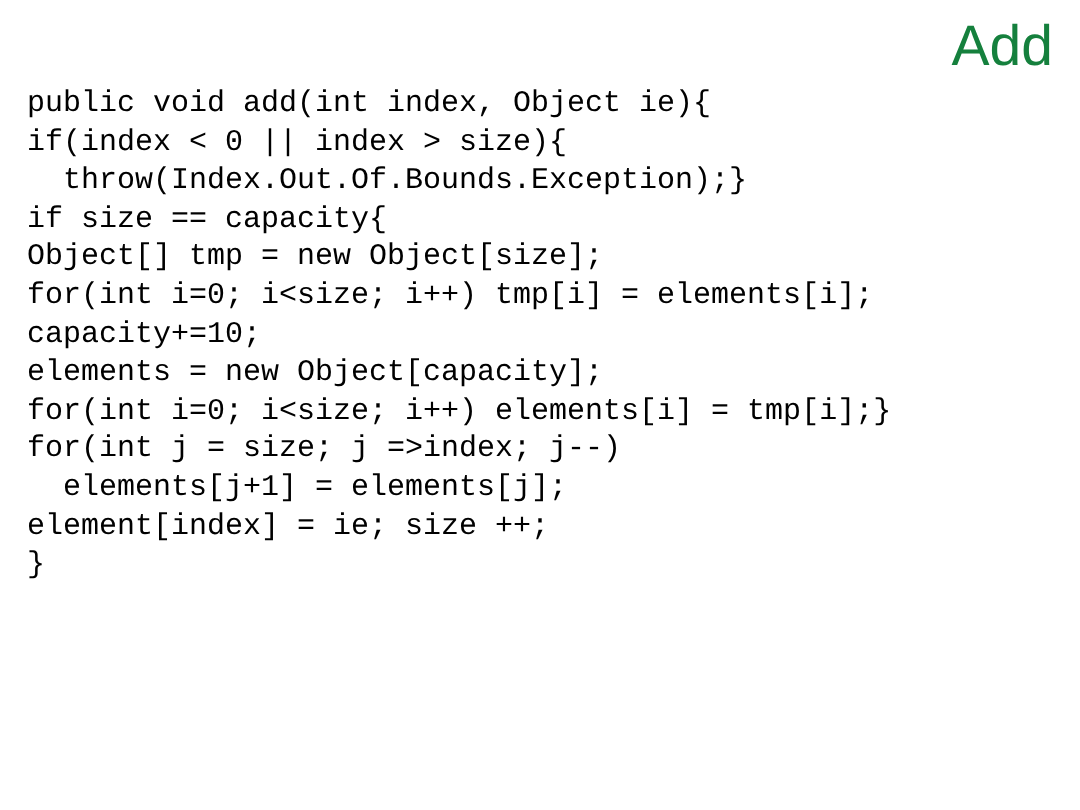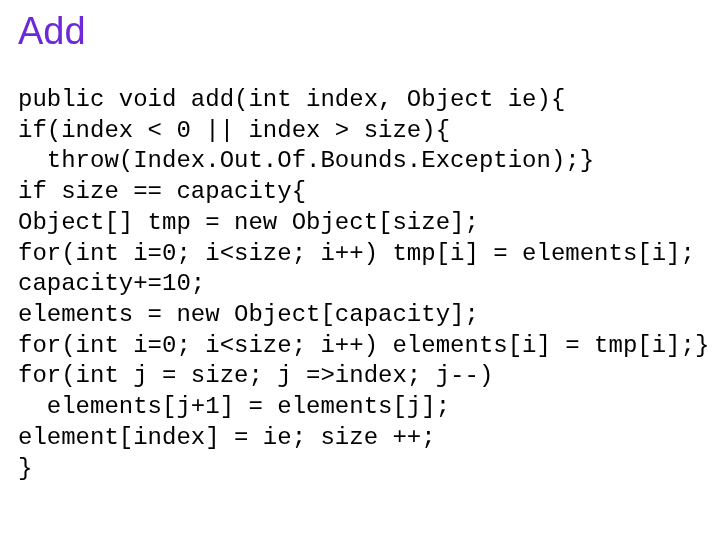--- a/index.html
+++ b/index.html
@@ -11,27 +11,27 @@
     width: 720px;
     height: 540px;
     background: #ffffff;
     font-family: Arial, Helvetica, sans-serif;
     padding: 10px 18px;
   }
   .title {
     font-family: Arial, Helvetica, sans-serif;
     font-size: 38px;
     font-weight: normal;
-    text-align: left;
-    margin-bottom: 32px;
-    color: #6d28d9;
+    text-align: right;
+    margin-bottom: 4px;
+    color: #15803d;
   }
   .code {
     font-family: "Courier New", Courier, monospace;
-    font-size: 24px;
+    font-size: 20px;
     line-height: 1.28;
     white-space: pre;
     color: #000;
   }
 </style>
 </head>
 <body>
 
 <div class="title">Add</div>
 

